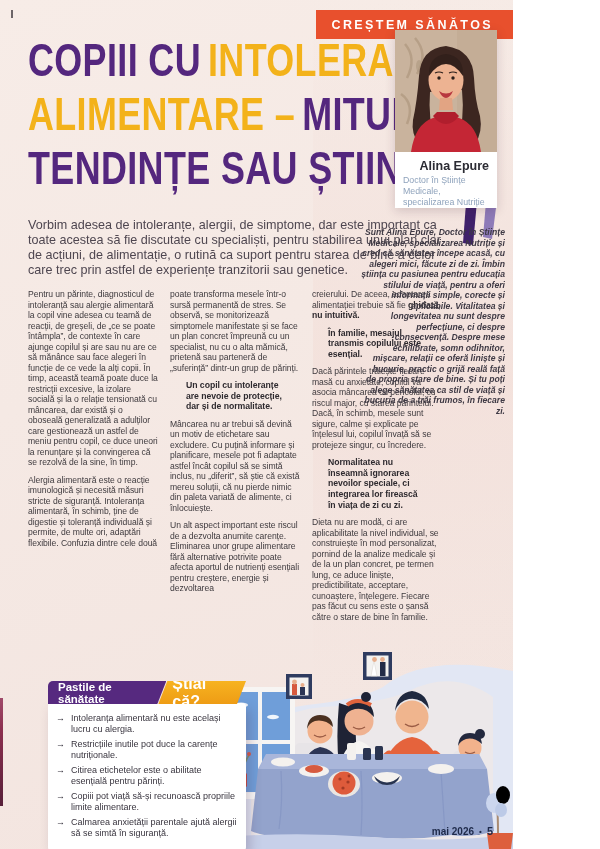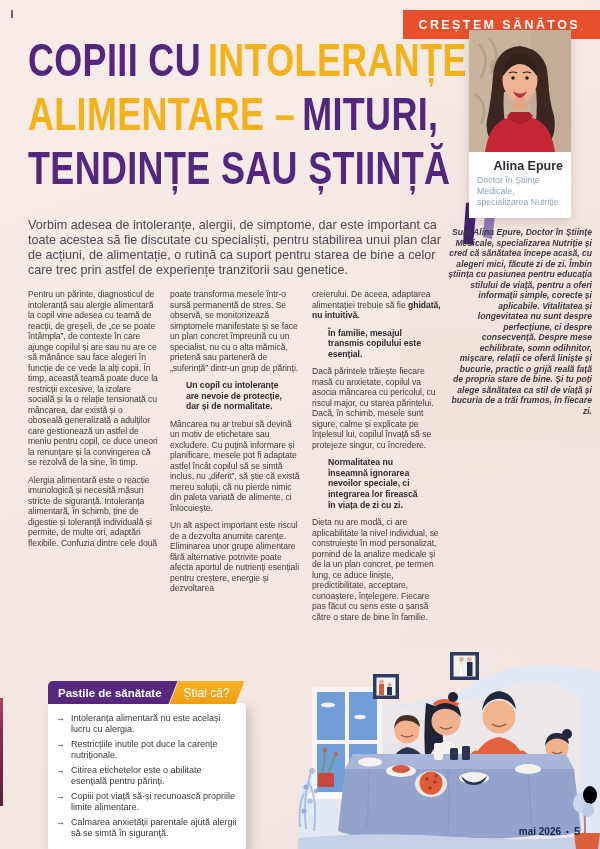--- a/index.html
+++ b/index.html
@@ -1,17 +1,17 @@
 <!DOCTYPE html>
 <html lang="ro"><head>
 <meta charset="utf-8">
 <style>
   html,body{margin:0;padding:0;}
   body{font-family:"Liberation Sans",sans-serif;}
-  .page{position:relative;width:600px;height:849px;overflow:hidden;
+  .page{position:relative;width:513px;height:849px;overflow:hidden;
         background:linear-gradient(160deg,#f7ece7 0%,#f5e9e4 40%,#f3e4df 100%);}
   .bg-tint{position:absolute;right:0;top:0;width:200px;height:690px;z-index:0;
         background:linear-gradient(180deg,rgba(248,233,228,.0) 0%,rgba(242,220,214,.55) 55%,rgba(245,231,226,.0) 100%);}
   .page-mark{position:absolute;left:11px;top:10px;width:2px;height:8px;background:#4a4448;opacity:.8;}
   .edge-strip{position:absolute;left:0;top:698px;width:3px;height:108px;
         background:linear-gradient(180deg,#a04a6a,#8c2f4f 30%,#571f39);}
 
   
   .badge{position:absolute;top:10px;right:0;height:29px;background:#E8502D;color:#fff;
         display:flex;align-items:center;padding:0 20px 0 16px;font-weight:700;font-size:12.5px;
@@ -29,39 +29,39 @@
         color:#4E4650;z-index:2;}
 
   
   .cols{position:absolute;left:28px;top:289px;width:414px;display:flex;gap:12px;z-index:2;}
   .col{flex:1;font-size:8.6px;line-height:10.5px;color:#3E3A3E;letter-spacing:-.05px;}
   .col p{margin:0 0 7px;}
   .col h4{margin:0 16px 7px;font-size:8.7px;line-height:10.6px;font-weight:700;color:#2E2A2F;}
   .col b{color:#2E2A2F;}
 
   
-  .author-card{position:absolute;top:30px;right:29px;width:102px;background:#fff;z-index:3;
-        box-shadow:0 3px 10px rgba(60,30,50,.18);padding-bottom:10px;}
+  .author-card{position:absolute;top:30px;right:16px;width:102px;background:#fff;z-index:3;
+        box-shadow:0 3px 10px rgba(60,30,50,.18);padding-bottom:0;}
   .author-photo{display:block;width:102px;height:122px;}
   .author-name{font-size:12.5px;font-weight:700;color:#2C2C34;text-align:right;padding:7px 8px 2px;}
   .author-title{font-size:8.8px;line-height:11px;color:#8FA3BC;padding:0 8px;}
 
   
   .quote-icon{position:absolute;left:458px;top:199px;z-index:2;}
   .pull-quote{position:absolute;top:227px;right:8px;width:144px;font-size:8.6px;line-height:10.5px;
         font-style:italic;font-weight:700;color:#3E3944;text-align:right;z-index:2;}
 
   
   .tips{position:absolute;left:48px;top:681px;width:198px;z-index:4;}
   .tips-tabs{display:flex;height:23px;position:relative;z-index:2;}
   .tab-primary{background:#56297F;color:#fff;font-size:11.5px;font-weight:700;display:flex;
         align-items:center;padding:0 16px 0 10px;border-radius:5px 0 0 0;
         clip-path:polygon(0 0,100% 0,calc(100% - 9px) 100%,0 100%);}
-  .tab-secondary{background:linear-gradient(180deg,#F7B320,#EE9C15);color:#fff;font-size:12px;
-        font-weight:400;display:flex;align-items:center;padding:0 15px 0 14px;margin-left:-8px;
+  .tab-secondary{background:linear-gradient(180deg,#F7B320,#EE9C15);color:#fff;font-size:16px;
+        font-weight:700;display:flex;align-items:center;padding:0 15px 0 14px;margin-left:-8px;
         clip-path:polygon(9px 0,100% 0,calc(100% - 9px) 100%,0 100%);}
   .tips-card{background:#fff;margin-top:-1px;padding:10px 9px 12px 8px;border-radius:0 4px 4px 4px;
         box-shadow:4px 6px 12px rgba(80,50,80,.26);}
   .tip{display:flex;gap:4px;font-size:9px;line-height:11px;color:#39353F;margin-bottom:4px;}
   .tip:last-child{margin-bottom:0;}
   .tip-arrow{flex:0 0 11px;color:#2E2A36;font-weight:700;}
 
   
   .illus{position:absolute;right:0;bottom:0;width:302px;height:202px;z-index:1;}
   .footer{position:absolute;right:20px;bottom:12px;z-index:5;font-size:10px;font-weight:700;

